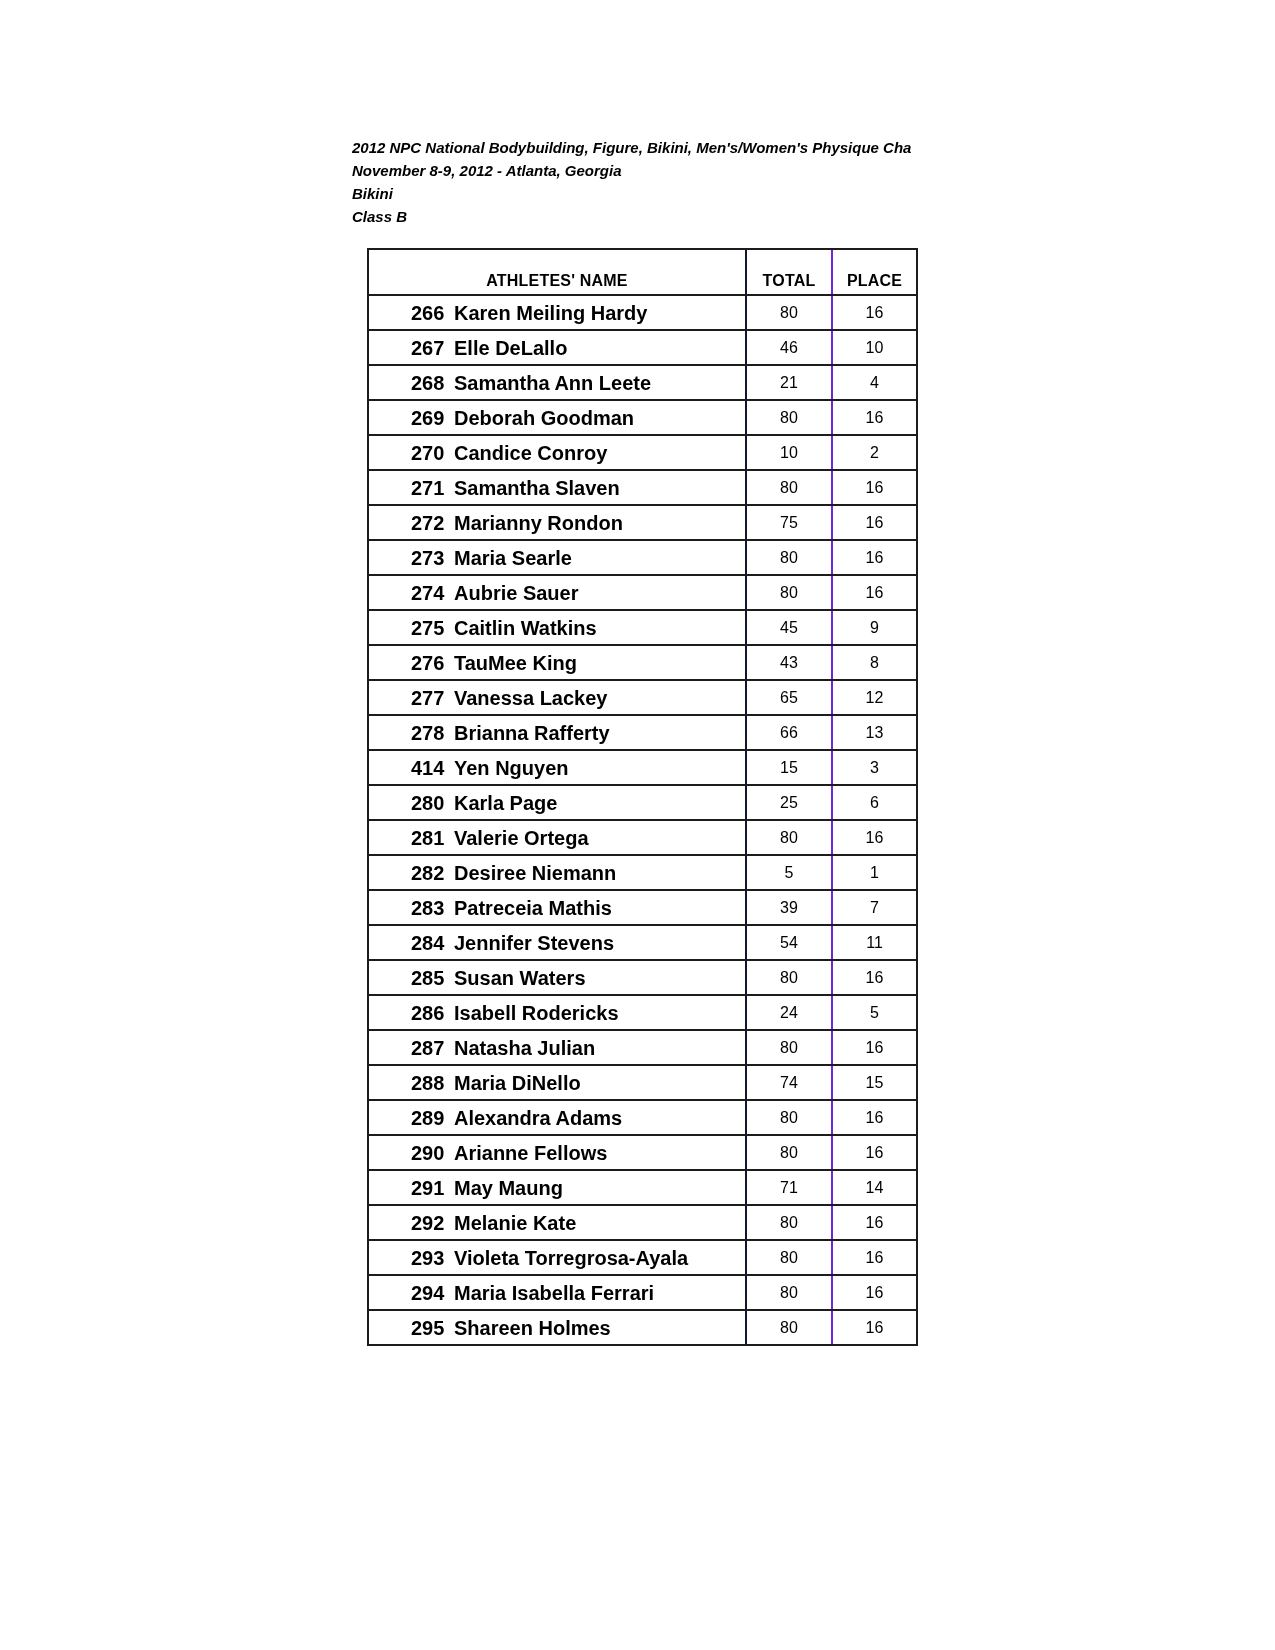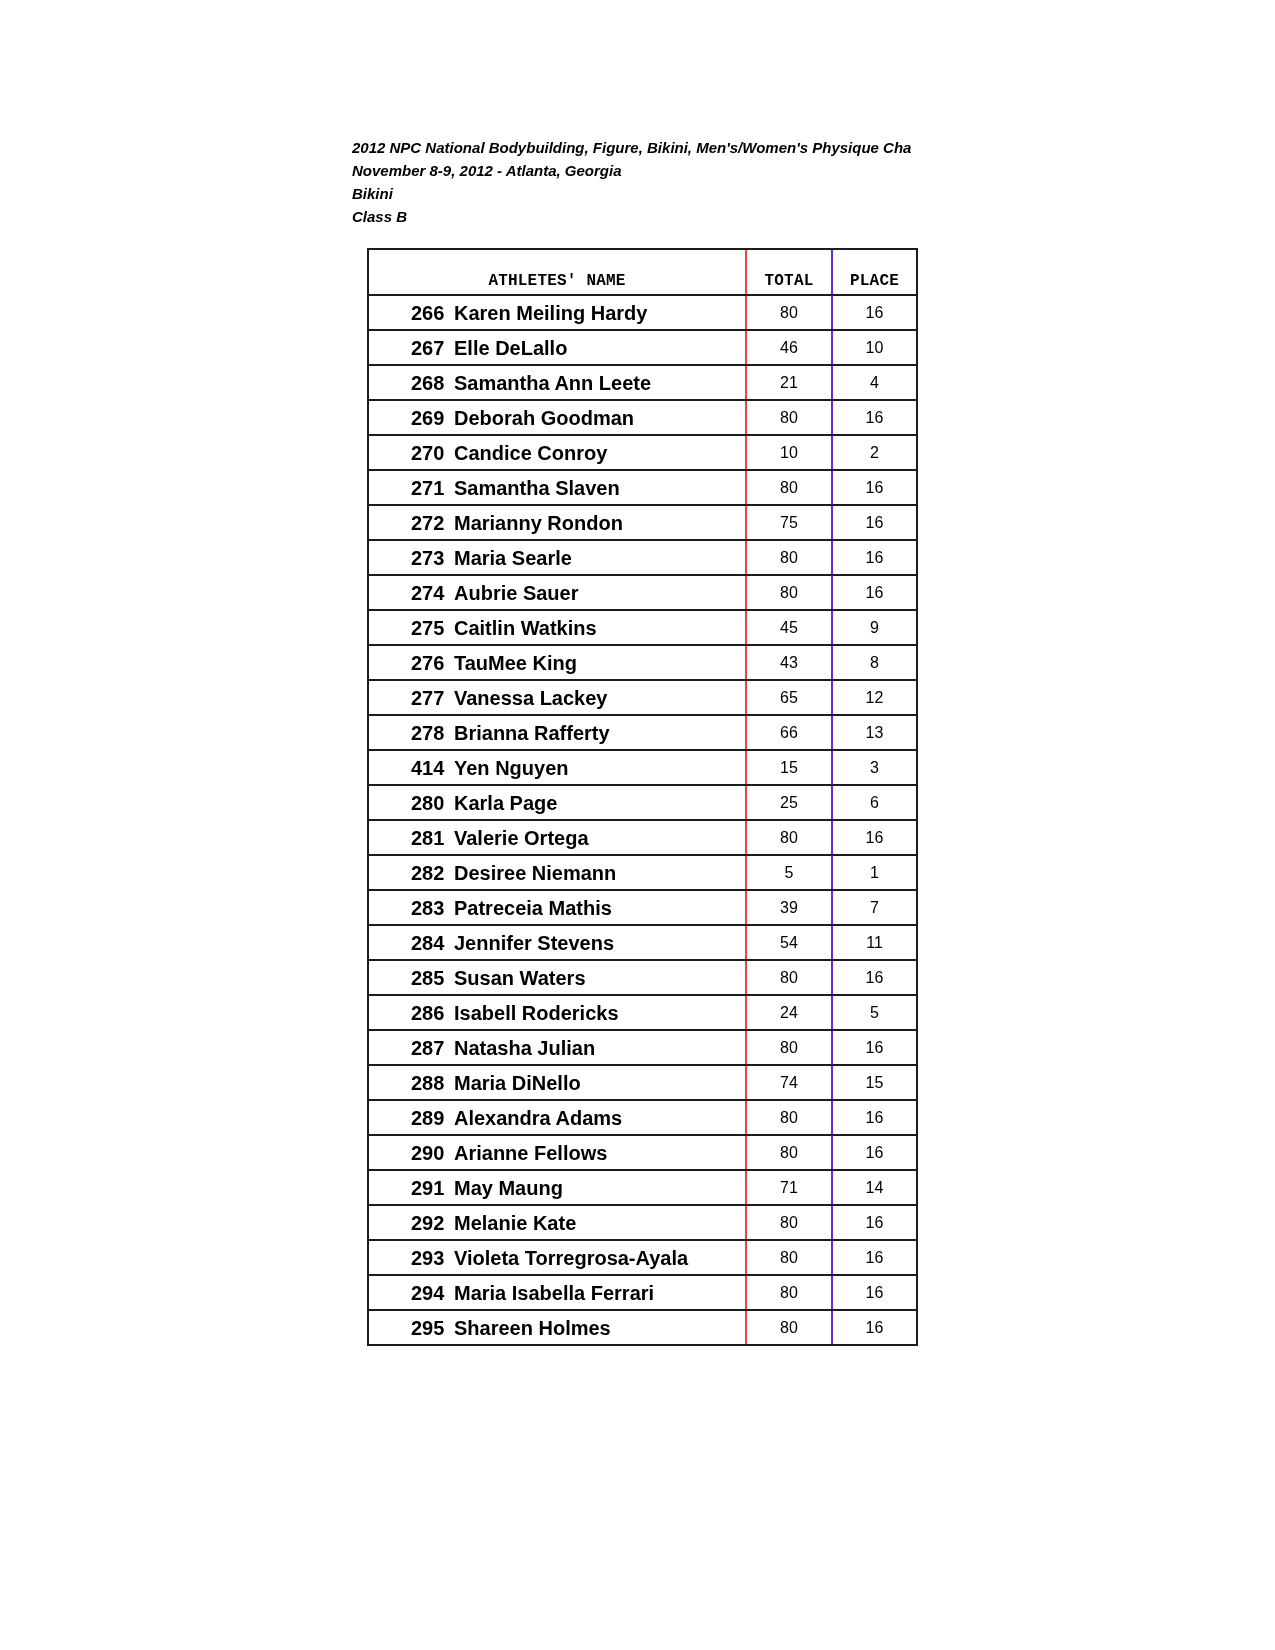--- a/index.html
+++ b/index.html
@@ -54,30 +54,29 @@
     border-top: 2px solid #1c1c1c;
     padding-left: 31px;
   }
   .cell {
     box-sizing: border-box;
     display: flex;
     align-items: flex-end;
     overflow: hidden;
   }
   .name-col  { flex: 1 1 auto; }
-  .total-col { flex: 0 0 86px; border-left: 2px solid #ef4444; justify-content: center; }
+  .total-col { flex: 0 0 86px; border-left: 2px solid #0f172a; justify-content: center; }
   .place-col { flex: 0 0 85px; border-left: 2px solid #6d28d9; justify-content: center; }
 
   .header-row .cell {
     font-size: 16px;
     font-weight: bold;
     padding-bottom: 4px;
     justify-content: center;
     letter-spacing: 0.2px;
-    font-family: Liberation Mono, monospace;
   }
 
   .data-row .name-col {
     padding-left: 11px;
     padding-bottom: 4px;
     font-size: 20px;
     font-weight: bold;
     white-space: nowrap;
   }
   .data-row .name-col .num {

